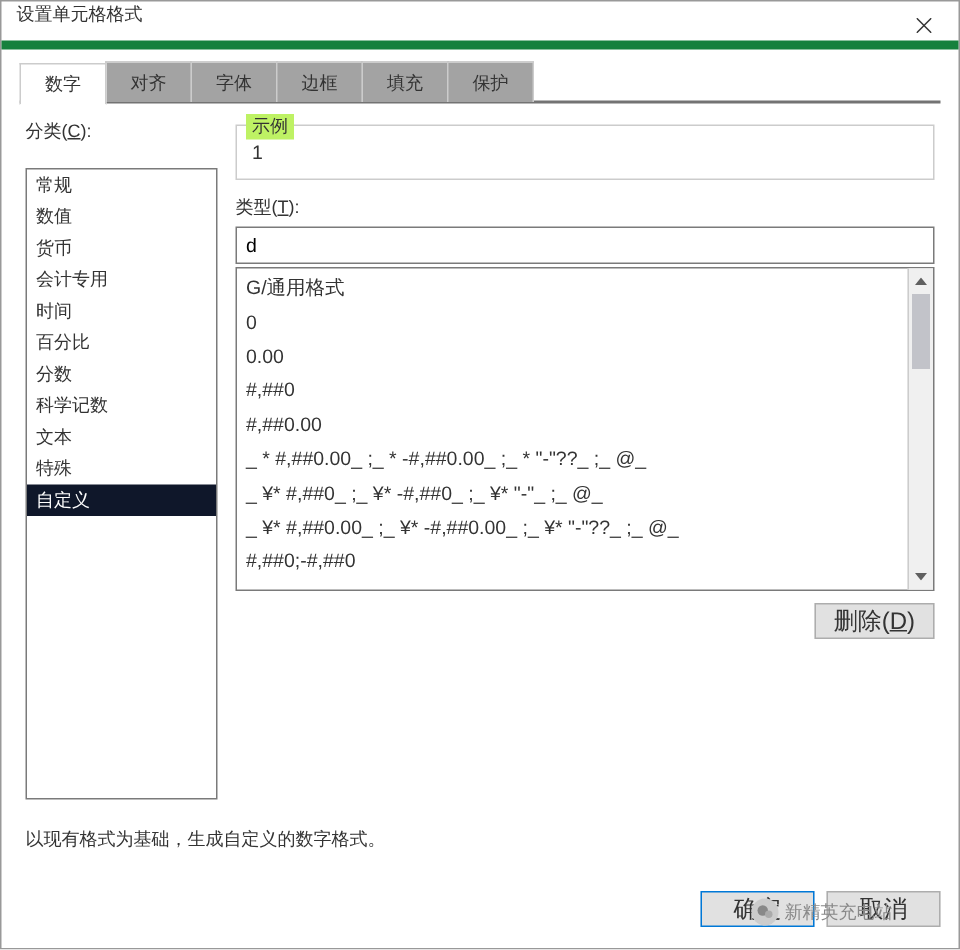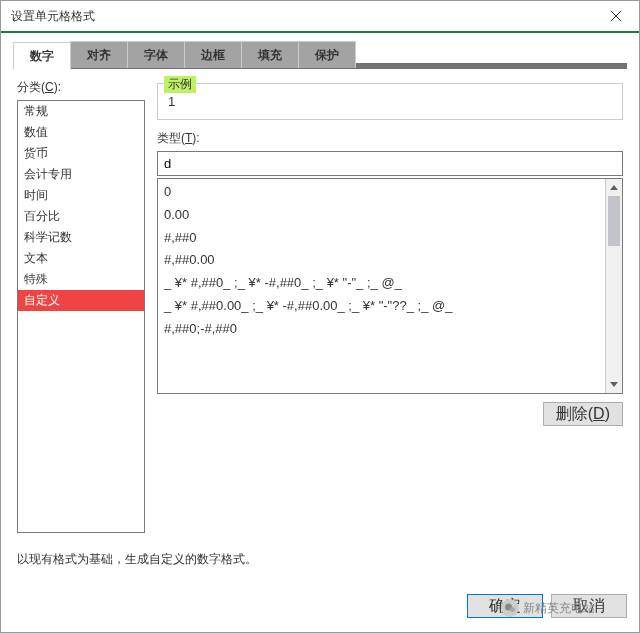--- a/index.html
+++ b/index.html
@@ -15,47 +15,46 @@
       border: 1px solid #999;
       width: 640px;
       height: 633px;
       display: flex;
       flex-direction: column;
       background: #fff;
     }
     .titlebar {
       height: 32px;
       display: flex;
-      align-items: center;
+      align-items: flex-start;
       padding-left: 10px;
-      border-bottom: 2px solid #15803d;
+      border-bottom: 6px solid #15803d;
     }
     .titlebar-title { font-size: 12px; color: #333; }
     .titlebar-close {
       width: 46px;
       height: 32px;
       margin-left: auto;
       display: flex;
       align-items: center;
       justify-content: center;
       cursor: pointer;
     }
     .titlebar-close svg { width: 10px; height: 10px; }
     .body {
       flex: 1;
       padding: 8px 12px 12px 12px;
       display: flex;
       flex-direction: column;
     }
     .tabs {
       display: flex;
-      border-bottom: 6px solid #737373;
+      border-bottom: 2px solid #737373;
       height: 28px;
       position: relative;
-      font-weight: bold;
     }
     .tab {
       padding: 0 16px;
       height: 27px;
       line-height: 27px;
       border: 1px solid #ccc;
       border-bottom: none;
       background: #a3a3a3;
       margin-right: -1px;
       cursor: pointer;
@@ -73,40 +72,40 @@
       flex: 1;
       padding: 10px 4px 4px 4px;
       display: flex;
       flex-direction: column;
     }
     .layout {
       display: flex;
       gap: 12px;
       flex: 1;
     }
-    .left-col { width: 128px; display: flex; flex-direction: column; }
+    .left-col { width: 128px; display: flex; flex-direction: column; gap: 12px; }
     .right-col { flex: 1; display: flex; flex-direction: column; }
     .label-row { font-size: 12px; color: #333; margin-bottom: 4px; }
     .underline { text-decoration: underline; }
     .category-list {
       border: 1px solid #7a7a7a;
       flex: 1;
       overflow-y: auto;
       background: #fff;
       height: 350px;
     }
     .category-item {
       padding: 2px 6px;
       font-size: 12px;
       color: #333;
       cursor: pointer;
       white-space: nowrap;
     }
     .category-item.selected {
-      background: #ef4444;
+      background: #0f172a;
       color: #fff;
     }
     .example-box {
       border: 1px solid #ccc;
       padding: 6px 8px 10px 8px;
       margin-top: 4px;
       position: relative;
     }
     .example-legend {
       position: absolute;
@@ -248,44 +247,47 @@
           <div class="label-row">
             <span>分类(</span><span class="underline">C</span><span>):</span>
           </div>
           <div class="category-list" id="category-list">
               <div class="category-item">常规</div>
               <div class="category-item">数值</div>
               <div class="category-item">货币</div>
               <div class="category-item">会计专用</div>
               <div class="category-item">时间</div>
               <div class="category-item">百分比</div>
+              <div class="category-item">分数</div>
               <div class="category-item">科学记数</div>
               <div class="category-item">文本</div>
               <div class="category-item">特殊</div>
               <div class="category-item selected">自定义</div>
             </div>
         </div>
 
         <div class="right-col">
           <div class="example-box">
             <span class="example-legend">示例</span>
             <div class="example-value">1</div>
           </div>
 
           <div class="type-label">
             <span>类型(</span><span class="underline">T</span><span>):</span>
           </div>
           <input class="type-input" type="text" value="d" style="">
 
           <div class="type-list-wrap">
             <div class="type-list" id="type-list">
+                <div class="type-item">G/通用格式</div>
                 <div class="type-item">0</div>
                 <div class="type-item">0.00</div>
                 <div class="type-item">#,##0</div>
                 <div class="type-item">#,##0.00</div>
+                <div class="type-item">_ * #,##0.00_ ;_ * -#,##0.00_ ;_ * "-"??_ ;_ @_ </div>
                 <div class="type-item">_ ¥* #,##0_ ;_ ¥* -#,##0_ ;_ ¥* "-"_ ;_ @_ </div>
                 <div class="type-item">_ ¥* #,##0.00_ ;_ ¥* -#,##0.00_ ;_ ¥* "-"??_ ;_ @_ </div>
                 <div class="type-item">#,##0;-#,##0</div>
               </div>
             <div class="type-scrollbar">
               <div class="scroll-btn">
                 <svg width="8" height="5" viewBox="0 0 8 5">
                     <polygon points="4,0 8,5 0,5" fill="#606060"></polygon>
                   </svg>
               </div>

